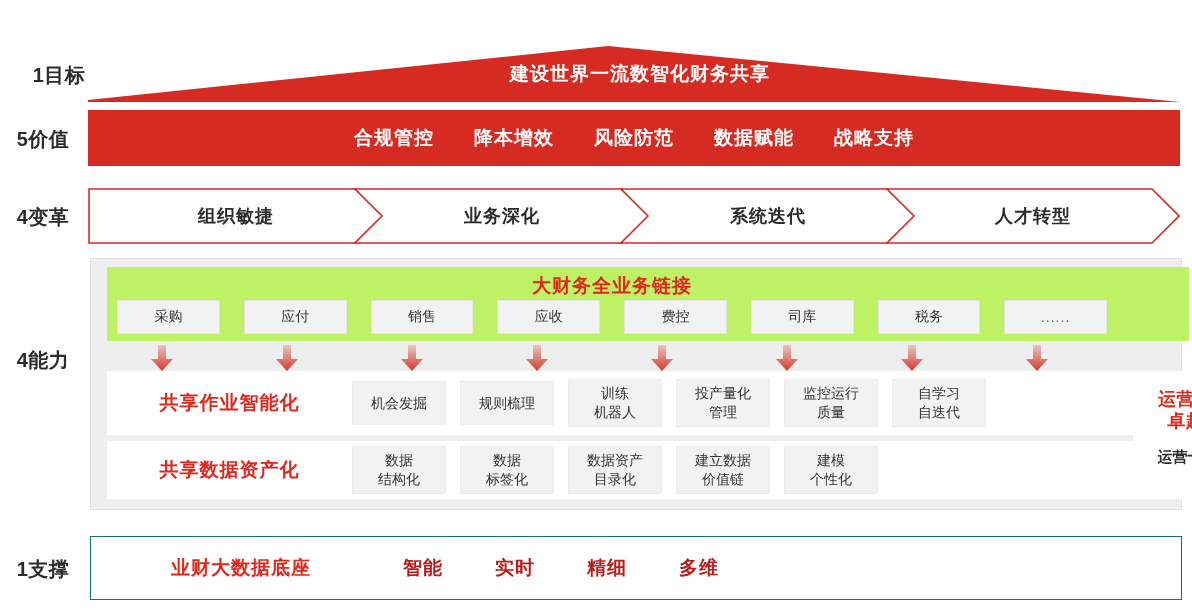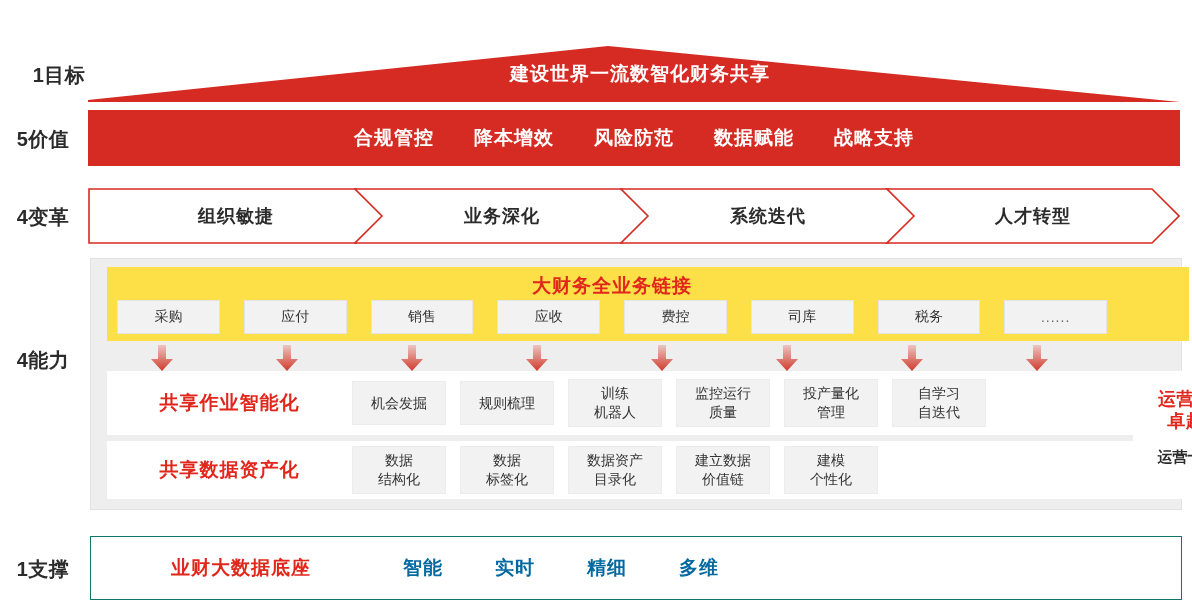--- a/index.html
+++ b/index.html
@@ -69,21 +69,21 @@
     position:absolute;left:90px;top:258px;width:1092px;height:252px;
     background:# efefef;
     background:#eeeeee;
     border:1px solid #e2e2e2;
     box-sizing:border-box;
   }
 
   
   .chain-panel{
     position:absolute;left:16px;top:8px;width:1082px;height:74px;
-    background:#fde047;
+    background:#bef264;
     box-sizing:border-box;
   }
   .chain-title{
     position:absolute;left:0;top:6px;width:1010px;text-align:center;
     color:#E1261C;font-size:19px;font-weight:bold;letter-spacing:1px;
   }
   .chain-boxes{
     position:absolute;left:0;top:33px;width:1010px;height:34px;
     display:flex;justify-content:space-between;padding:0 10px;
     box-sizing:border-box;
@@ -153,21 +153,21 @@
     position:absolute;left:90px;top:536px;width:1092px;height:64px;
     background:#ffffff;border:1px solid #0f766e;box-sizing:border-box;
     display:flex;align-items:center;
   }
   .support-title{
     width:300px;flex:0 0 300px;text-align:center;
     color:#E1261C;font-size:19px;font-weight:bold;letter-spacing:1px;
   }
   .support-items{display:flex;gap:52px;margin-left:12px;}
   .support-item{
-    color:#0369a1;font-size:19px;font-weight:bold;letter-spacing:1px;
+    color:#b91c1c;font-size:19px;font-weight:bold;letter-spacing:1px;
   }
 </style>
 </head>
 <body>
 
 <div class="stage">
 
   <div class="rail-label" style="top:62px;margin-left:16px;">1目标</div>
   <div class="rail-label" style="top:126px;">5价值</div>
   <div class="rail-label" style="top:204px;">4变革</div>
@@ -299,26 +299,26 @@
           <span>机会发掘</span>
         </div>
         <div class="cap-cell">
           <span>规则梳理</span>
         </div>
         <div class="cap-cell">
           <span>训练</span>
           <span>机器人</span>
         </div>
         <div class="cap-cell">
+          <span>投产量化</span>
+          <span>管理</span>
+        </div>
+        <div class="cap-cell">
           <span>监控运行</span>
           <span>质量</span>
-        </div>
-        <div class="cap-cell">
-          <span>投产量化</span>
-          <span>管理</span>
         </div>
         <div class="cap-cell">
           <span>自学习</span>
           <span>自迭代</span>
         </div>
       </div>
     </div>
 
     <div class="cap-row r2">
       <div class="cap-row-title">共享数据资产化</div>

